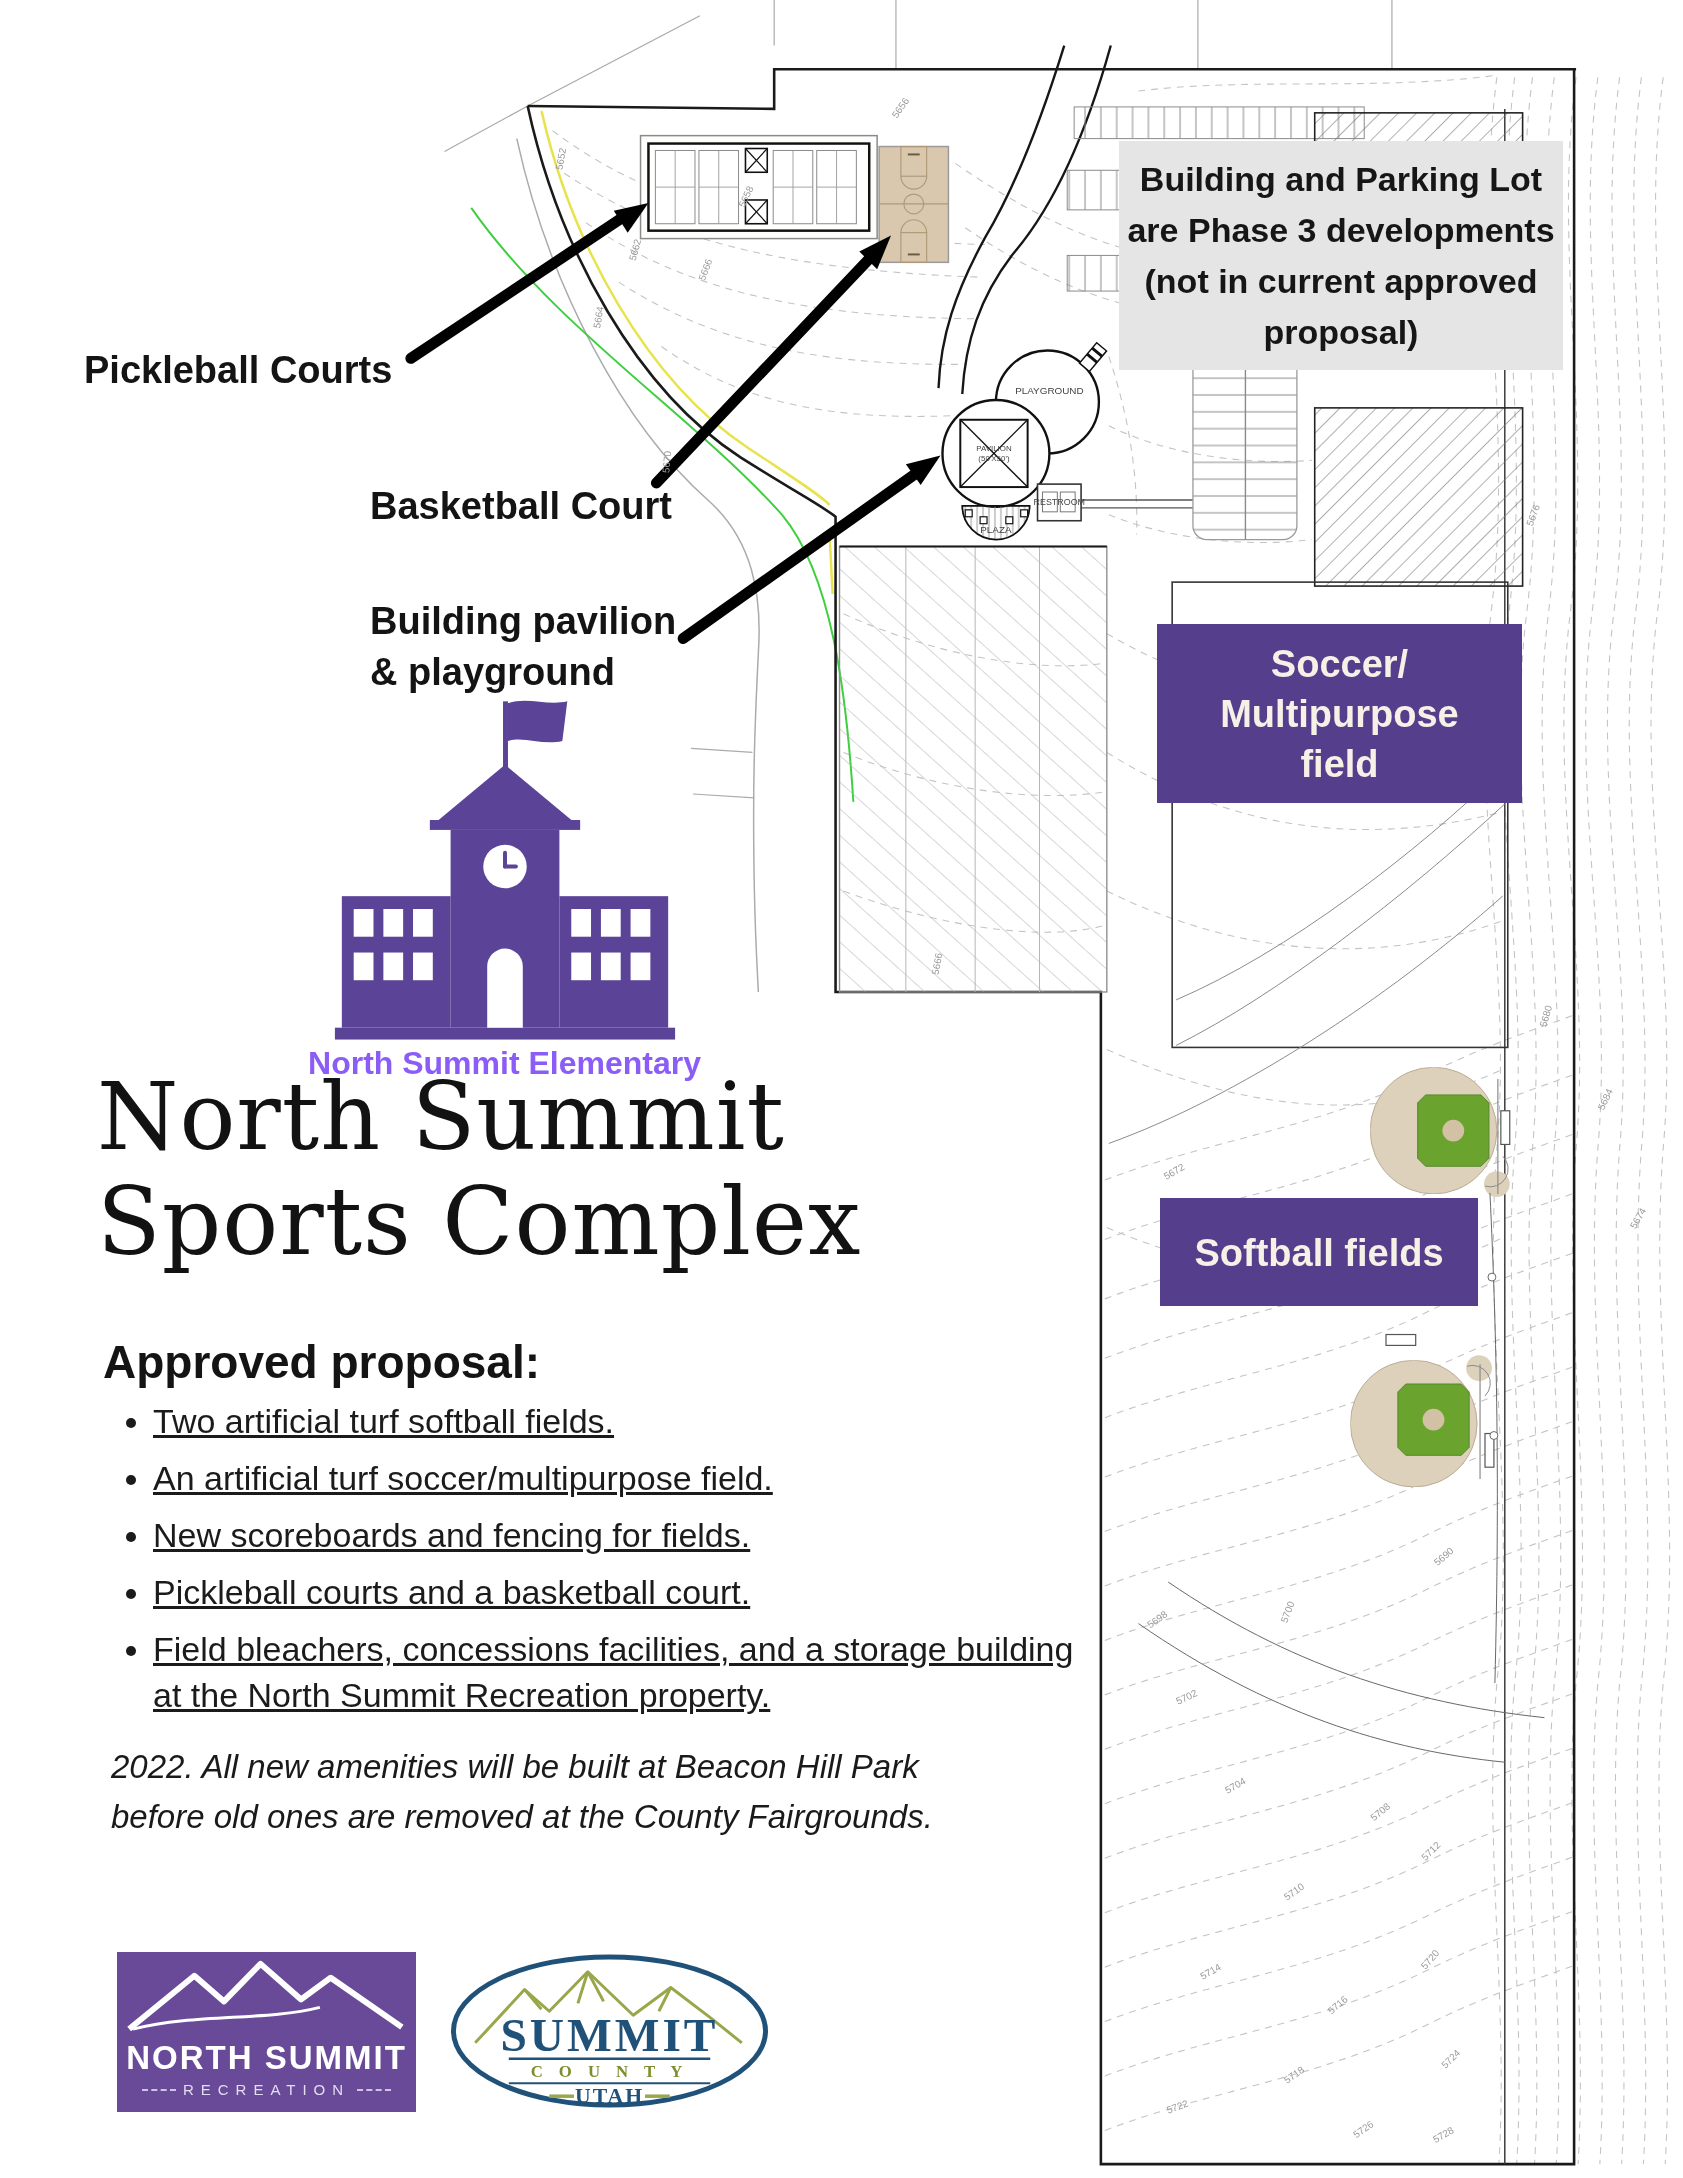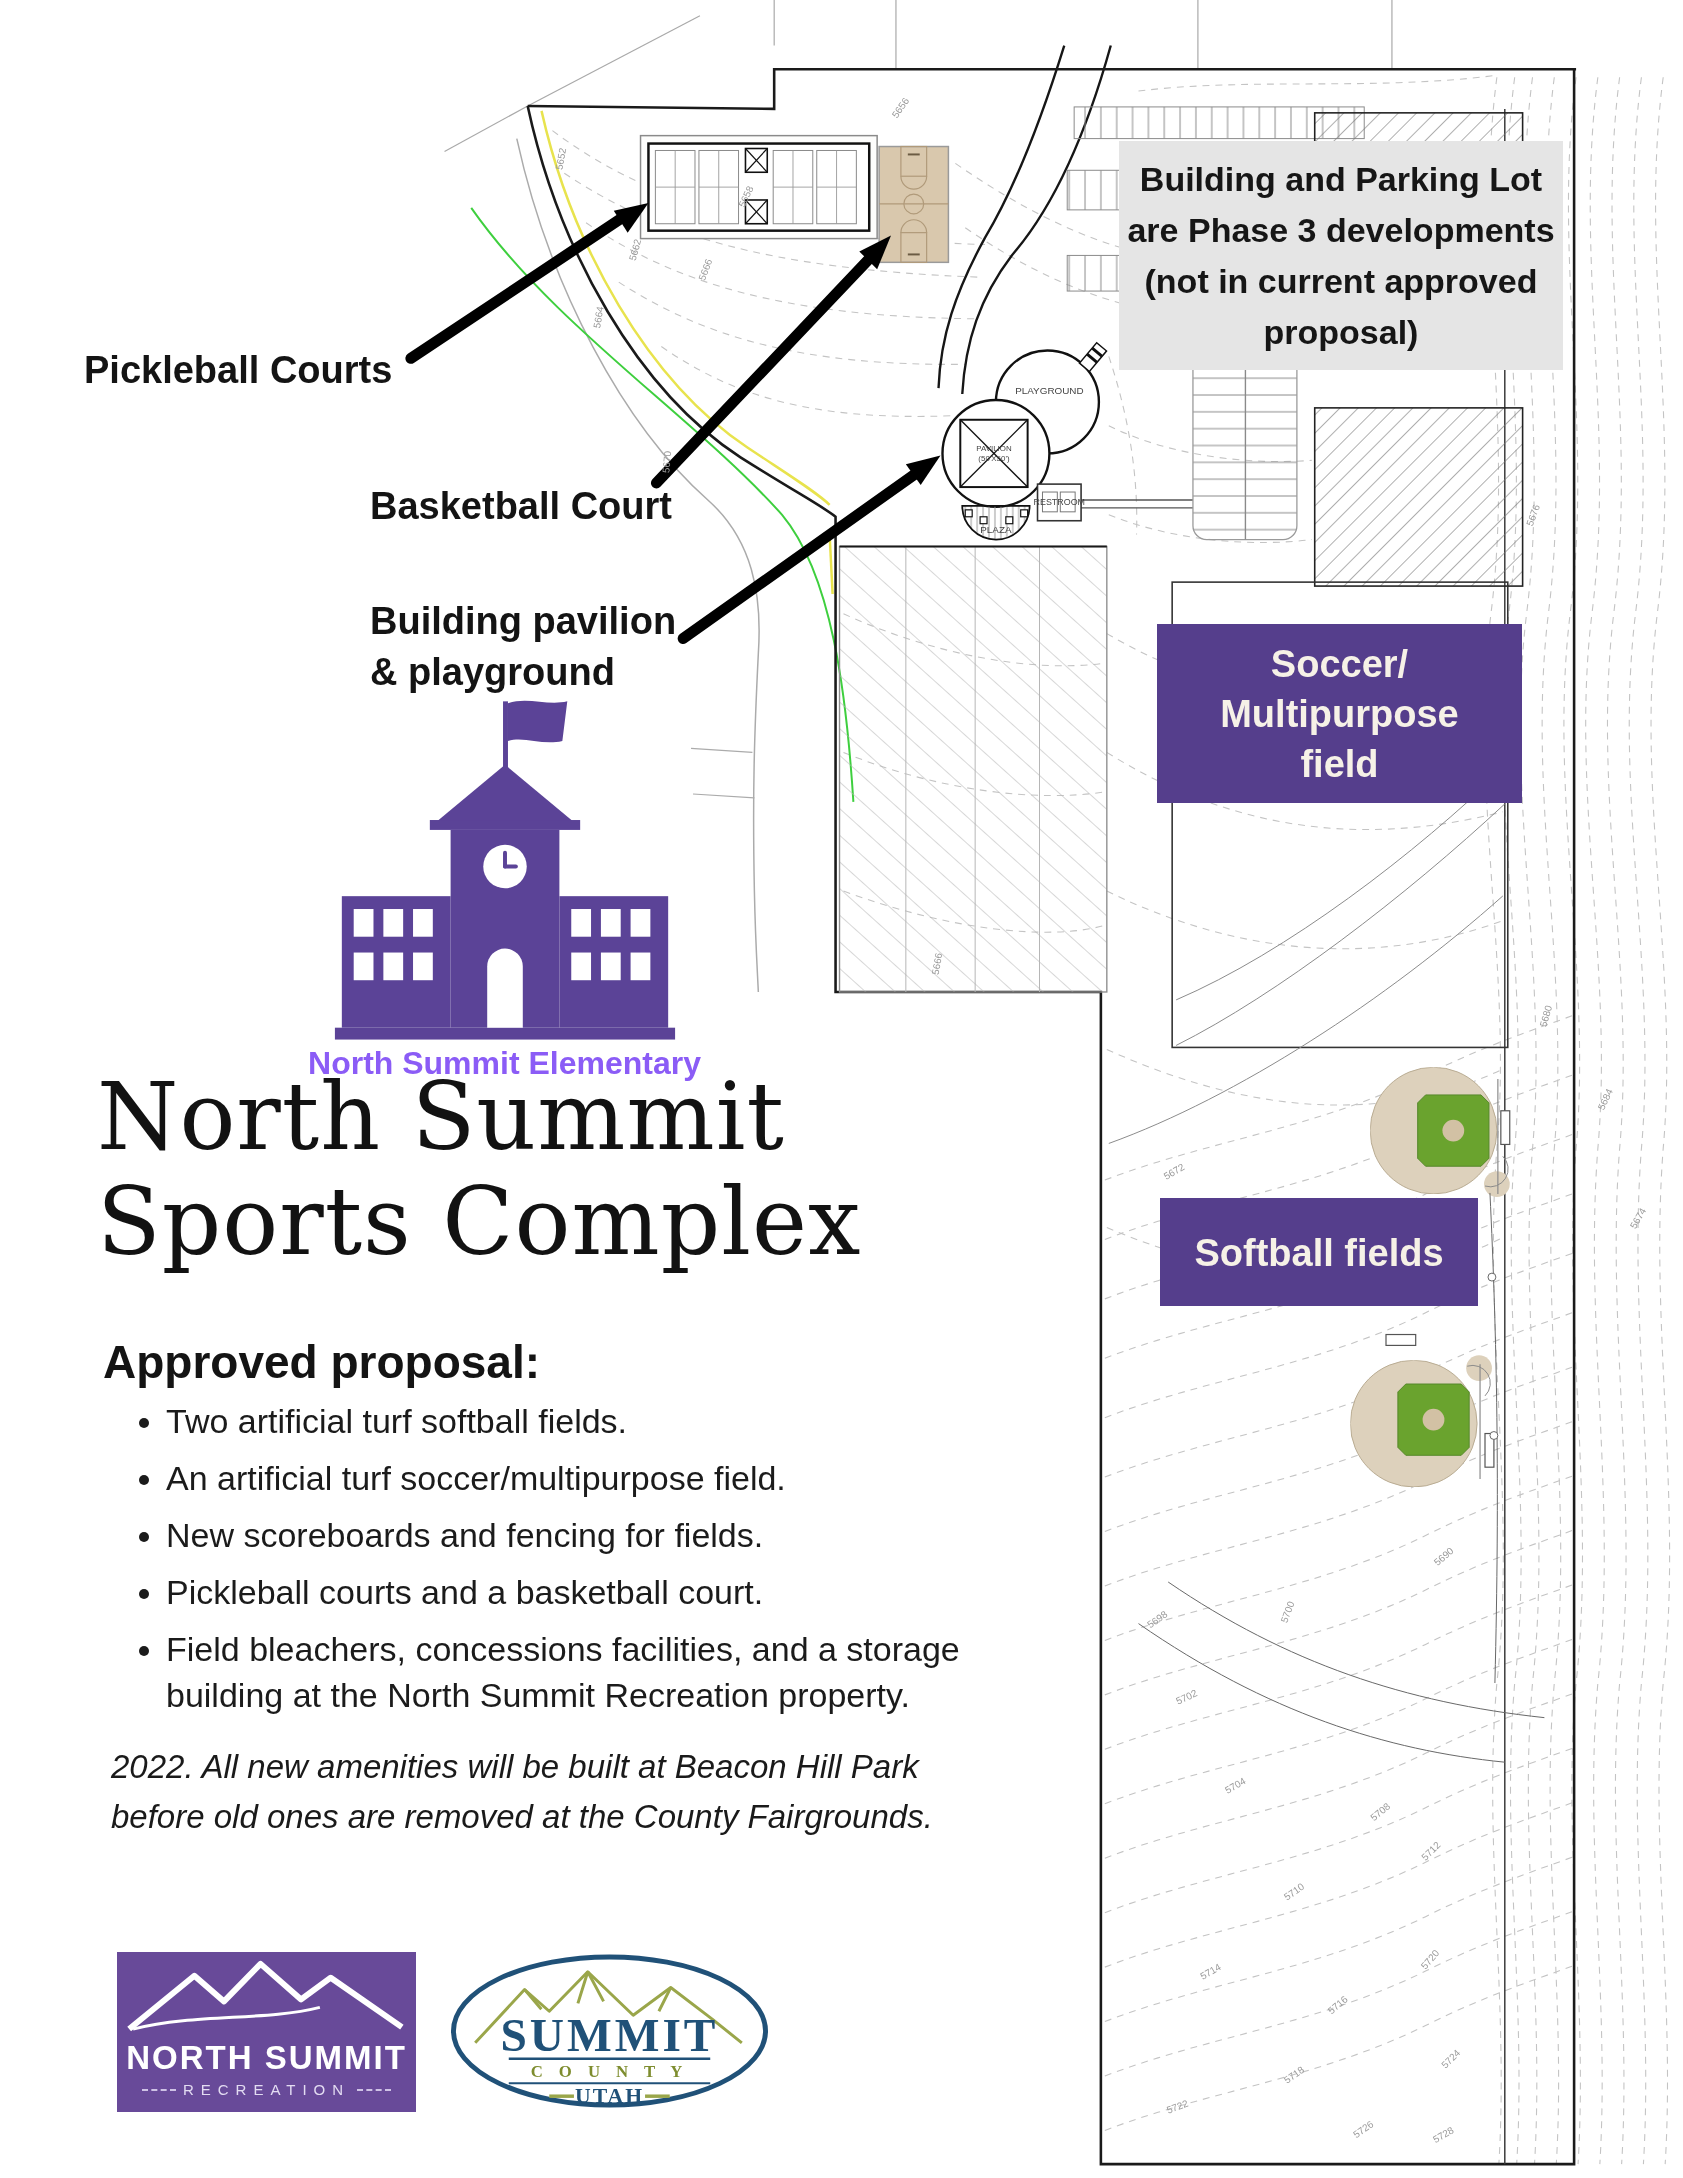--- a/index.html
+++ b/index.html
@@ -23,21 +23,21 @@
   .ann3{left:370px;top:596px;}
   .school{position:absolute;left:327px;top:693px;width:356px;height:347px;z-index:2;}
   .school-label{position:absolute;left:277px;top:1045px;width:455px;text-align:center;
                 font-size:32px;font-weight:bold;z-index:2;color:#8b5cf6;}
   h1.title{position:absolute;left:97px;top:1065px;margin:0;z-index:2;font-weight:normal;
            font-family:"DejaVu Serif",serif;font-size:93px;line-height:105px;color:#121212;letter-spacing:1px;}
   h1.title span{display:block;}
   .approved{position:absolute;left:103px;top:1335px;font-size:46px;font-weight:bold;z-index:2;color:#141414;}
   ul.bullets{position:absolute;left:94px;top:1398px;width:921px;margin:0;padding:0 0 0 59px;z-index:2;
              font-size:34px;line-height:46px;}
-  ul.bullets li{margin:0 0 11px 13px;}
+  ul.bullets li{margin:0 0 11px 0;text-decoration:underline;}
   .footnote{position:absolute;left:111px;top:1742px;width:891px;z-index:2;
             font-style:italic;font-size:33px;line-height:50px;color:#1a1a1a;}
   .footnote span{display:block;}
   
   .logo-ns{position:absolute;left:117px;top:1952px;width:299px;height:160px;background:#684a99;z-index:2;
            text-align:center;}
   .logo-ns .nm{color:#ffffff;font-size:33px;font-weight:bold;letter-spacing:2px;line-height:34px;margin-top:2px;}
   .logo-ns .rec{display:flex;align-items:center;justify-content:center;gap:7px;margin-top:6px;}
   .logo-ns .rec .dash{width:34px;border-top:2px dashed #cfc3e6;}
   .logo-ns .rec .txt{color:#e3dcf2;font-size:15px;letter-spacing:7px;}

